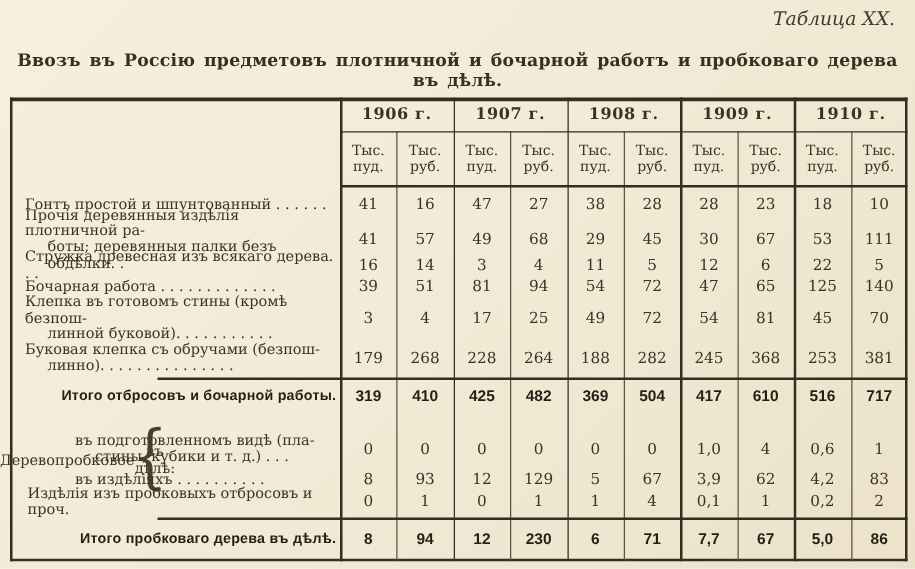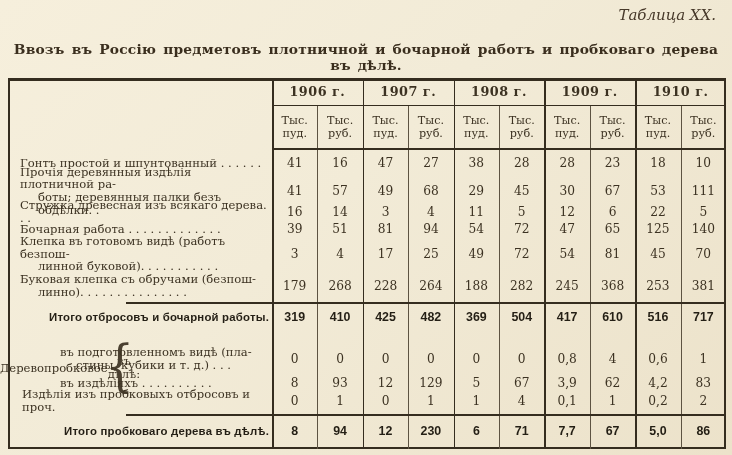--- a/index.html
+++ b/index.html
@@ -174,21 +174,21 @@
         <div class="c">72</div>
         <div class="c">47</div>
         <div class="c">65</div>
         <div class="c">125</div>
         <div class="c">140</div>
       </div>
     </div>
 
     <div class="r" style="top:160px;height:32px">
       <div class="lbl">
-          <span>Клепка въ готовомъ видѣ (работъ безпош-</span>
+          <span>Клепка въ готовомъ стины (кромѣ безпош-</span>
           <span class="l2">линной буковой). . . . . . . . . . .</span>
         </div>
       <div class="vals">
         <div class="c">3</div>
         <div class="c">4</div>
         <div class="c">17</div>
         <div class="c">25</div>
         <div class="c">49</div>
         <div class="c">72</div>
         <div class="c">54</div>
@@ -247,21 +247,21 @@
           <span>въ подготовленномъ видѣ (пла-</span>
           <span class="l2">стины, кубики и т. д.) . . .</span>
         </div>
       <div class="vals">
         <div class="c">0</div>
         <div class="c">0</div>
         <div class="c">0</div>
         <div class="c">0</div>
         <div class="c">0</div>
         <div class="c">0</div>
-        <div class="c">0,8</div>
+        <div class="c">1,0</div>
         <div class="c">4</div>
         <div class="c">0,6</div>
         <div class="c">1</div>
       </div>
     </div>
 
     <div class="r corklbl" style="top:296px;height:18px">
       <div class="lbl">
           <span>въ издѣліяхъ . . . . . . . . . .</span>
         </div>

